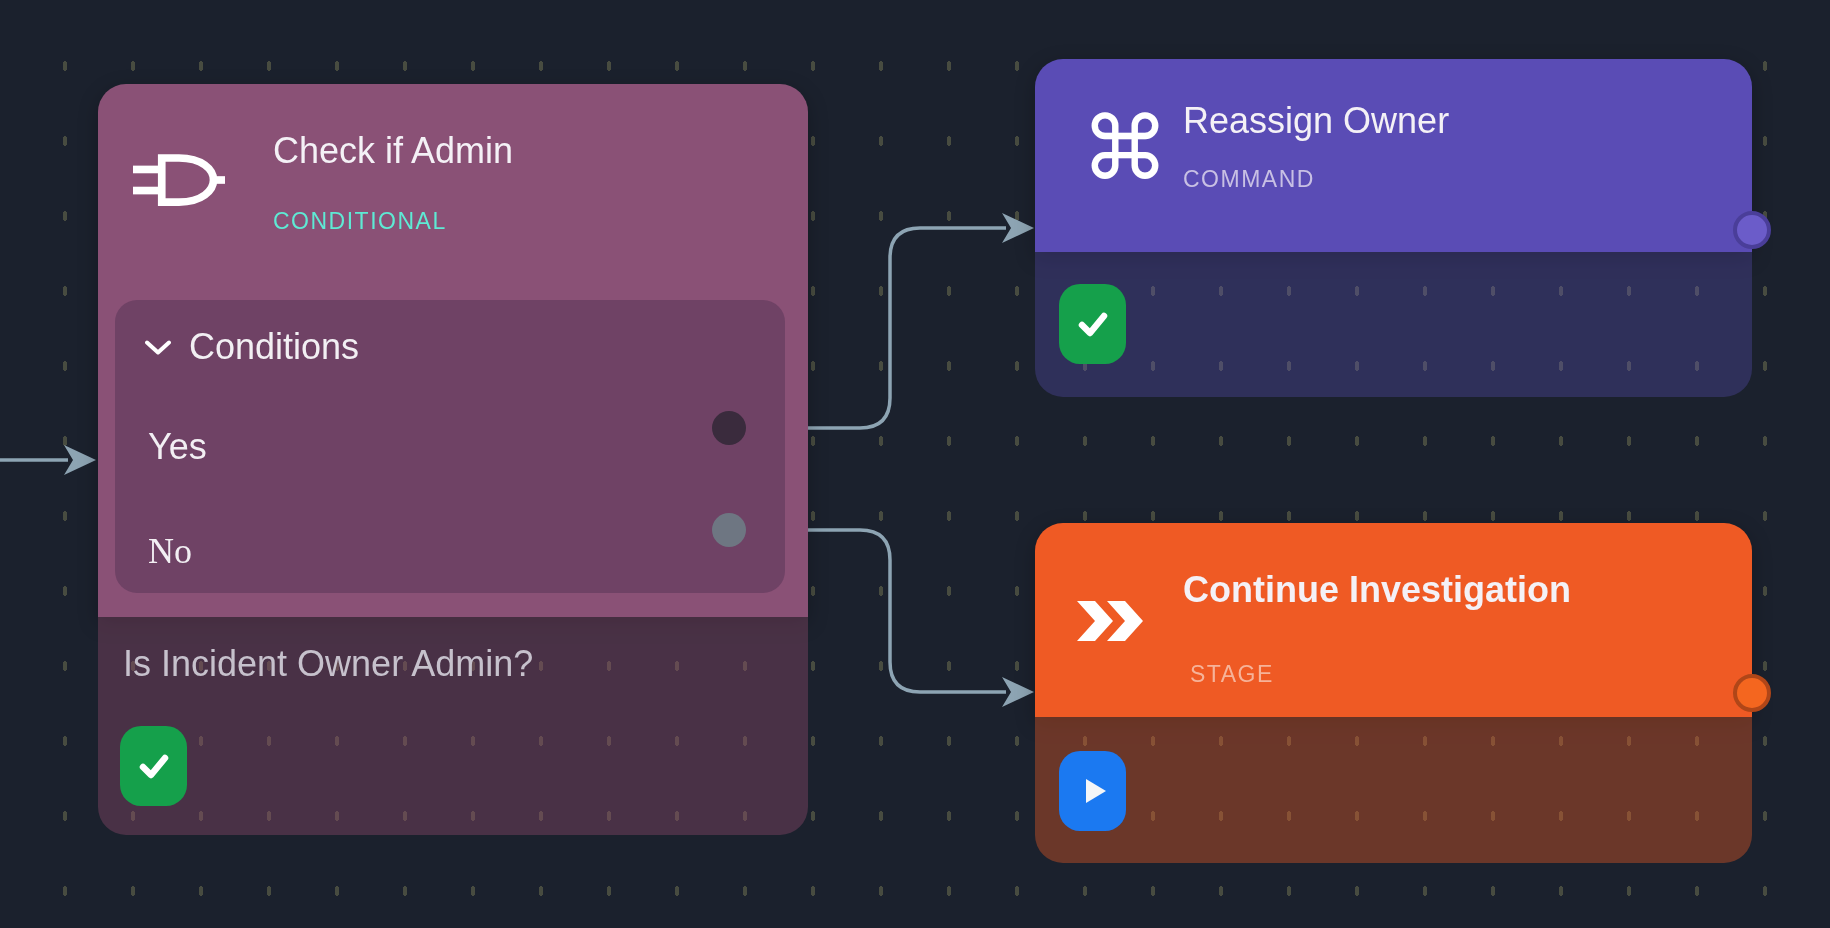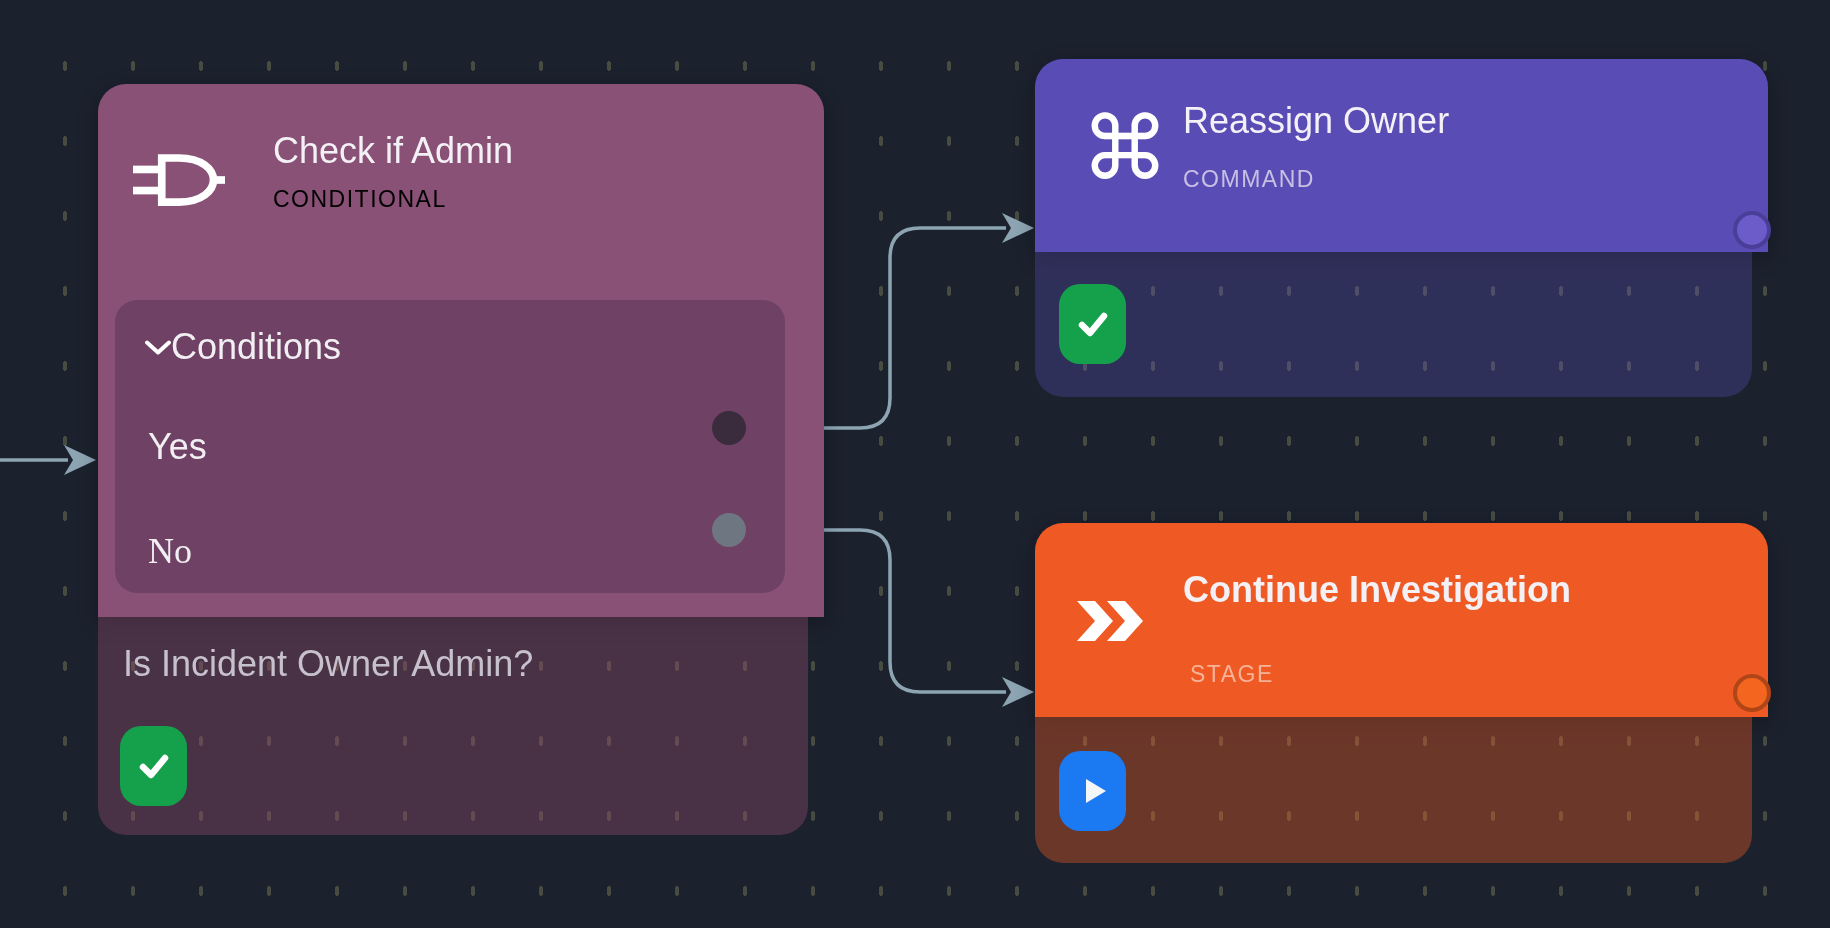--- a/index.html
+++ b/index.html
@@ -4,29 +4,29 @@
 <style>
   html,body{margin:0;padding:0;background:#11151d;}
   body{width:1830px;height:928px;overflow:hidden;position:relative;
        font-family:"Liberation Sans","DejaVu Sans",sans-serif;}
   .canvas{position:absolute;left:0;top:0;width:1830px;height:928px;
     background-color:#1b212d;
     background-image:radial-gradient(2.2px 5.5px at 34px 37px, rgba(200,200,120,0.26) 97%, transparent 100%);
     background-size:68px 75px;background-position:31px 29px;}
   svg.edges{position:absolute;left:0;top:0;z-index:1;}
   .node{position:absolute;z-index:2;}
-  .hdr{position:absolute;box-shadow:0 6px 20px rgba(0,0,0,0.25);padding-left:16px;}
+  .hdr{position:absolute;box-shadow:0 6px 20px rgba(0,0,0,0.25);}
   .body-sec{position:absolute;}
   .title{position:absolute;font-size:36px;font-weight:400;color:#f4f1f6;white-space:nowrap;}
   .typelbl{position:absolute;font-size:23px;font-weight:400;letter-spacing:1.5px;white-space:nowrap;}
   
   .n1-hdr{left:98px;top:84px;width:710px;height:533px;background:#8a5176;border-radius:28px 28px 0 0;}
   .n1-bot{left:98px;top:617px;width:710px;height:218px;background:rgba(142,76,108,0.40);border-radius:0 0 28px 28px;}
   .n1-panel{position:absolute;left:17px;top:216px;width:670px;height:293px;background:#6f4265;border-radius:22px;}
-  .cond-row{position:absolute;left:30px;top:26px;display:flex;align-items:center;}
+  .cond-row{position:absolute;left:30px;top:26px;display:flex;align-items:center;gap:18px;}
   .cond-row span{font-size:36px;color:#f2eff3;}
   .out-label{position:absolute;left:33px;font-size:36px;color:#f2eff3;margin-top:20px;}
   .port-dot{position:absolute;width:34px;height:34px;border-radius:50%;}
   .note{position:absolute;left:25px;top:26px;font-size:36px;color:#c6c1cc;white-space:nowrap;}
   .chip{position:absolute;width:67px;height:80px;border-radius:21px;display:flex;align-items:center;justify-content:center;}
   
   .n2-hdr{left:1035px;top:59px;width:717px;height:193px;background:#5a4cb5;border-radius:28px 28px 0 0;}
   .n2-body{left:1035px;top:252px;width:717px;height:145px;background:rgba(96,82,196,0.30);border-radius:0 0 28px 28px;}
   .cmd-glyph{position:absolute;left:40px;top:14px;width:100px;height:150px;display:flex;align-items:center;justify-content:center;
              color:#ffffff;font-size:88px;font-family:"DejaVu Sans",sans-serif;}
@@ -60,21 +60,21 @@
     <div class="hdr n1-hdr">
       <svg style="position:absolute;left:35px;top:69px;" width="92" height="54" viewBox="0 0 96 56">
         <g stroke="#ffffff" stroke-width="8" fill="none">
           <path d="M30 5 L48 5 C72 5 84 17 84 28 C84 39 72 51 48 51 L30 51 Z"></path>
           <line x1="0" y1="17" x2="30" y2="17"></line>
           <line x1="0" y1="39" x2="30" y2="39"></line>
           <line x1="84" y1="28" x2="96" y2="28"></line>
         </g>
       </svg>
       <div class="title" style="left:175px;top:46px;">Check if Admin</div>
-      <div class="typelbl" style="left:175px;top:102px;color:#000000;">CONDITIONAL</div>
+      <div class="typelbl" style="left:175px;top:124px;color:#5eead4;">CONDITIONAL</div>
 
       <div class="n1-panel">
         <div class="cond-row">
           <svg width="26" height="15" viewBox="0 0 26 14">
             <path d="M2 2 L13 12 L24 2" stroke="#ffffff" stroke-width="4" fill="none" stroke-linecap="round" stroke-linejoin="round"></path>
           </svg>
           <span>Conditions</span>
         </div>
         <div class="out-label" style="top:106px;">Yes</div>
         <div class="out-label" style="top:210px;font-family:Liberation Serif, serif;">No</div>

